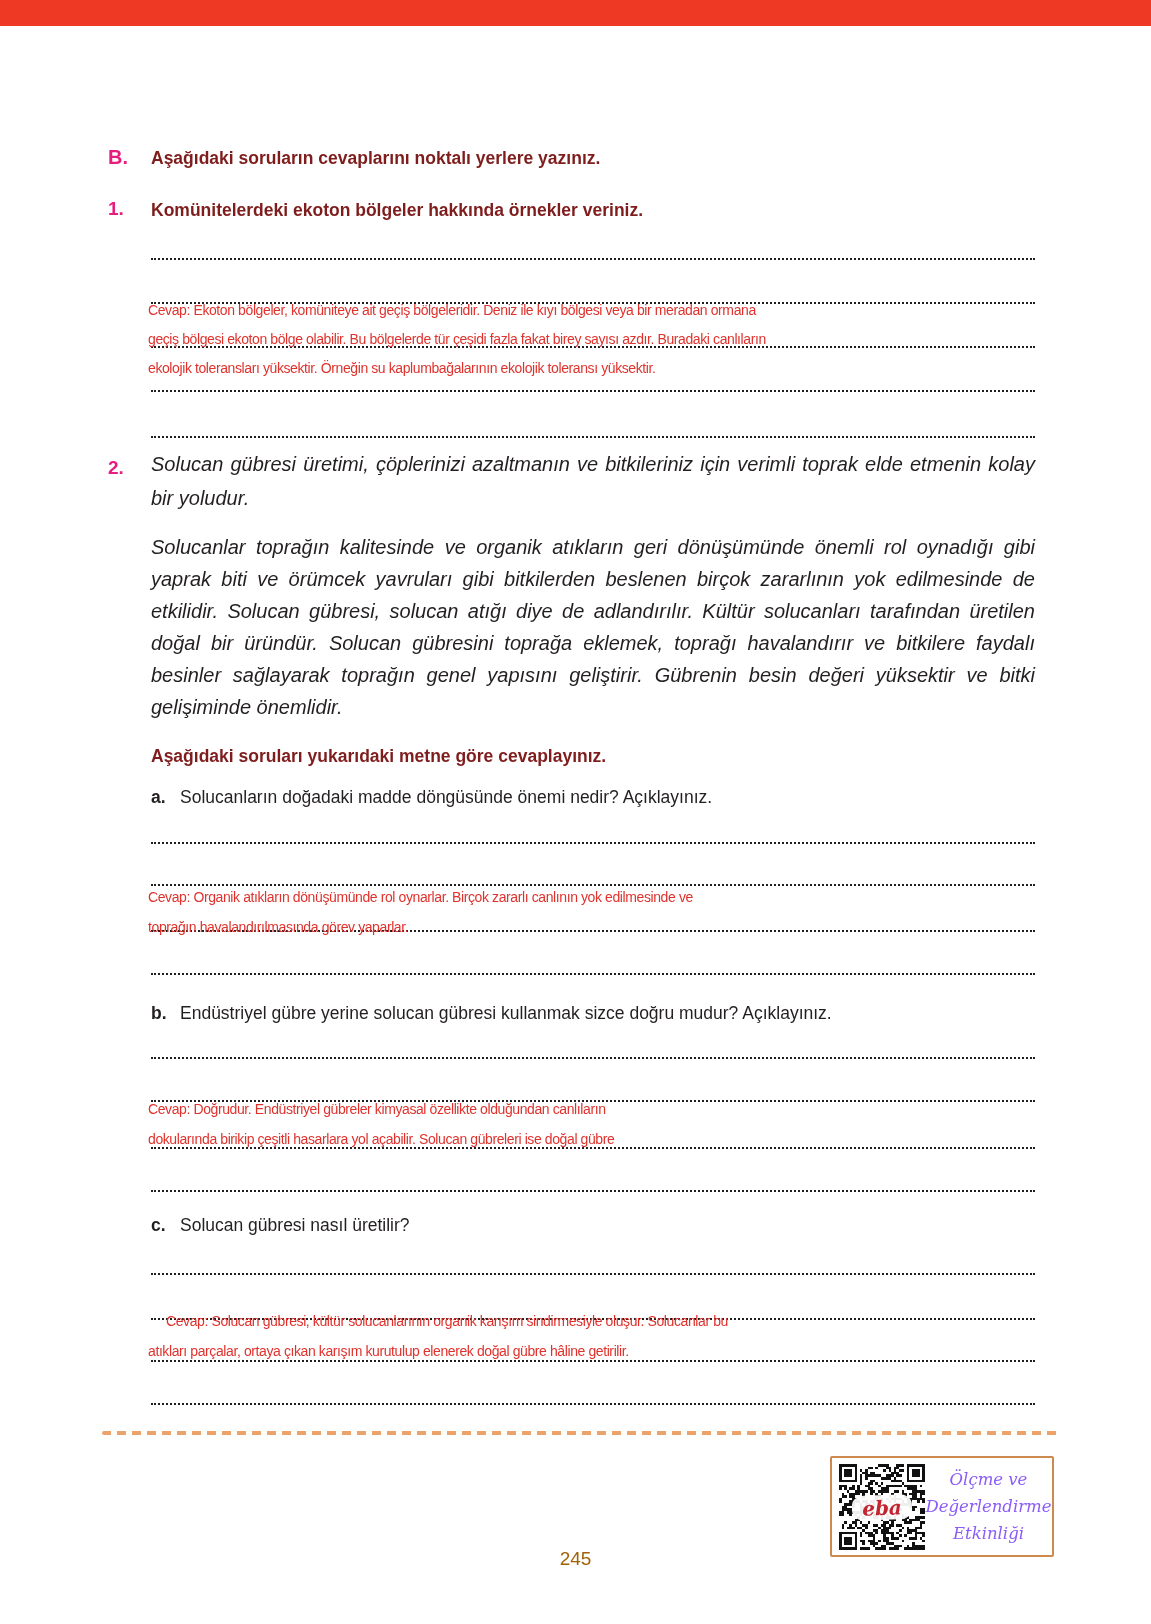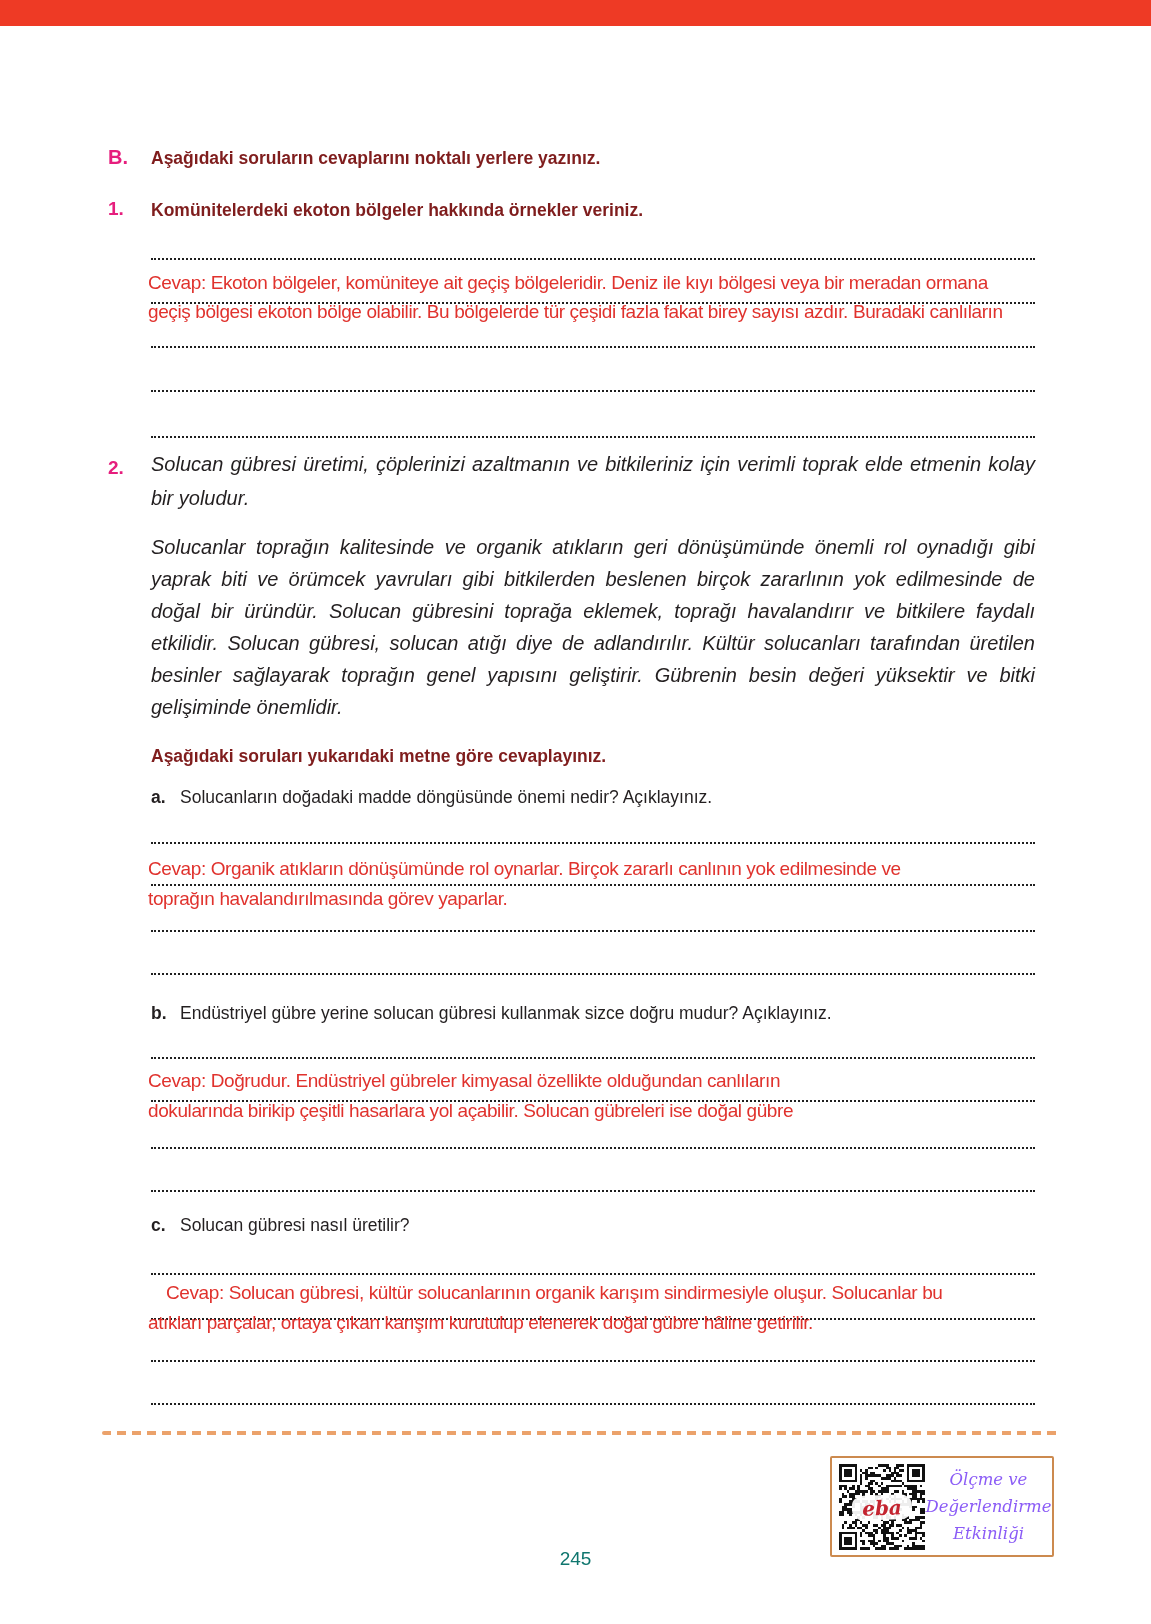--- a/index.html
+++ b/index.html
@@ -8,38 +8,38 @@
   .topbar{position:absolute;left:0;top:0;width:1151px;height:26px;background:#ee3a25;}
   .numlbl{position:absolute;left:108px;font-weight:bold;color:#e61e7d;font-size:20px;line-height:22px;}
   .hbold{position:absolute;left:151px;font-weight:bold;font-size:17.5px;line-height:22px;color:#7f1d1d;}
   .sublbl{position:absolute;left:151px;font-weight:bold;font-size:17.5px;line-height:22px;}
   .subtxt{position:absolute;left:180px;font-size:17.5px;line-height:22px;}
   .tblock{position:absolute;left:151px;width:884px;font-size:20px;font-style:italic;}
   .tblock .ln{line-height:32px;height:32px;text-align:justify;}
   .tblock .ln.full{text-align-last:justify;}
   .intro .ln{line-height:34px;height:34px;}
   .dotline{position:absolute;left:151px;width:884px;height:0;border-bottom:2.5px dotted #1f1f1f;}
-  .red{position:absolute;left:148px;color:#e0322d;font-size:19px;line-height:29px;
-       letter-spacing:-0.4px;white-space:nowrap;z-index:3;}
+  .red{position:absolute;left:148px;color:#e0322d;font-size:14px;line-height:29px;
+       letter-spacing:-0.4px;white-space:nowrap;z-index:3;margin-top:28px;}
   .red div{height:30px;line-height:30px;}
   .red.q1 div{height:29px;line-height:29px;}
   .red .indent{text-indent:18px;}
   .sep{position:absolute;left:102px;top:1431px;width:957px;height:4px;border-radius:2px;
        background:repeating-linear-gradient(90deg,#eba26b 0 9px,transparent 9px 15px);}
   .qrbox{position:absolute;left:830px;top:1456px;width:224px;height:101px;box-sizing:border-box;
          border:2.5px solid #cc8a4f;border-radius:2px;background:#fff;display:flex;align-items:center;}
   .qr{position:relative;flex:0 0 auto;width:86px;height:86px;margin-left:7px;}
   .qr svg{width:86px;height:86px;display:block;}
   .ebalogo{position:absolute;left:13px;top:31px;width:60px;height:25px;background:rgba(255,255,255,.93);
            border-radius:12px/10px;display:flex;align-items:center;justify-content:center;
            font-family:"DejaVu Serif",serif;font-style:italic;font-weight:bold;font-size:20px;
            color:#c42430;transform:rotate(-2deg);}
   .qrlabel{flex:1;text-align:center;font-family:"DejaVu Serif",serif;font-style:italic;
            font-size:16.5px;color:#8b5cf6;line-height:27px;}
-  .pagenum{position:absolute;left:0;right:0;top:1548px;text-align:center;font-size:19px;color:#0f766e;}
+  .pagenum{position:absolute;left:0;right:0;top:1548px;text-align:center;font-size:19px;color:#a16207;}
 </style>
 </head>
 <body>
 
 <div class="page">
 
   <div class="topbar"></div>
 
   <div class="numlbl" style="top:146px">B.</div>
   <div class="hbold" style="top:147px">Aşağıdaki soruların cevaplarını noktalı yerlere yazınız.</div>
@@ -49,33 +49,34 @@
 
   <div class="dotline" style="top:258px"></div>
   <div class="dotline" style="top:302px"></div>
   <div class="dotline" style="top:346px"></div>
   <div class="dotline" style="top:390px"></div>
   <div class="dotline" style="top:436px"></div>
 
   <div class="red q1" style="top:268px">
     <div>Cevap: Ekoton bölgeler, komüniteye ait geçiş bölgeleridir. Deniz ile kıyı bölgesi veya bir meradan ormana</div>
     <div>geçiş bölgesi ekoton bölge olabilir. Bu bölgelerde tür çeşidi fazla fakat birey sayısı azdır. Buradaki canlıların</div>
+    <div>ekolojik toleransları yüksektir. Örneğin su kaplumbağalarının ekolojik toleransı yüksektir.</div>
   </div>
 
   <div class="numlbl" style="top:457px;font-size:19px">2.</div>
   <div class="tblock intro" style="top:447px">
     <div class="ln full">Solucan gübresi üretimi, çöplerinizi azaltmanın ve bitkileriniz için verimli toprak elde etmenin kolay</div>
     <div class="ln">bir yoludur.</div>
   </div>
 
   <div class="tblock" style="top:531px">
     <div class="ln full">Solucanlar toprağın kalitesinde ve organik atıkların geri dönüşümünde önemli rol oynadığı gibi</div>
     <div class="ln full">yaprak biti ve örümcek yavruları gibi bitkilerden beslenen birçok zararlının yok edilmesinde de</div>
+    <div class="ln full">etkilidir. Solucan gübresi, solucan atığı diye de adlandırılır. Kültür solucanları tarafından üretilen</div>
     <div class="ln full">doğal bir üründür. Solucan gübresini toprağa eklemek, toprağı havalandırır ve bitkilere faydalı</div>
-    <div class="ln full">etkilidir. Solucan gübresi, solucan atığı diye de adlandırılır. Kültür solucanları tarafından üretilen</div>
     <div class="ln full">besinler sağlayarak toprağın genel yapısını geliştirir. Gübrenin besin değeri yüksektir ve bitki</div>
     <div class="ln">gelişiminde önemlidir.</div>
   </div>
 
   <div class="hbold" style="top:745px">Aşağıdaki soruları yukarıdaki metne göre cevaplayınız.</div>
 
   <div class="sublbl" style="top:786px">a.</div>
   <div class="subtxt" style="top:786px">Solucanların doğadaki madde döngüsünde önemi nedir? Açıklayınız.</div>
 
   <div class="dotline" style="top:842px"></div>

